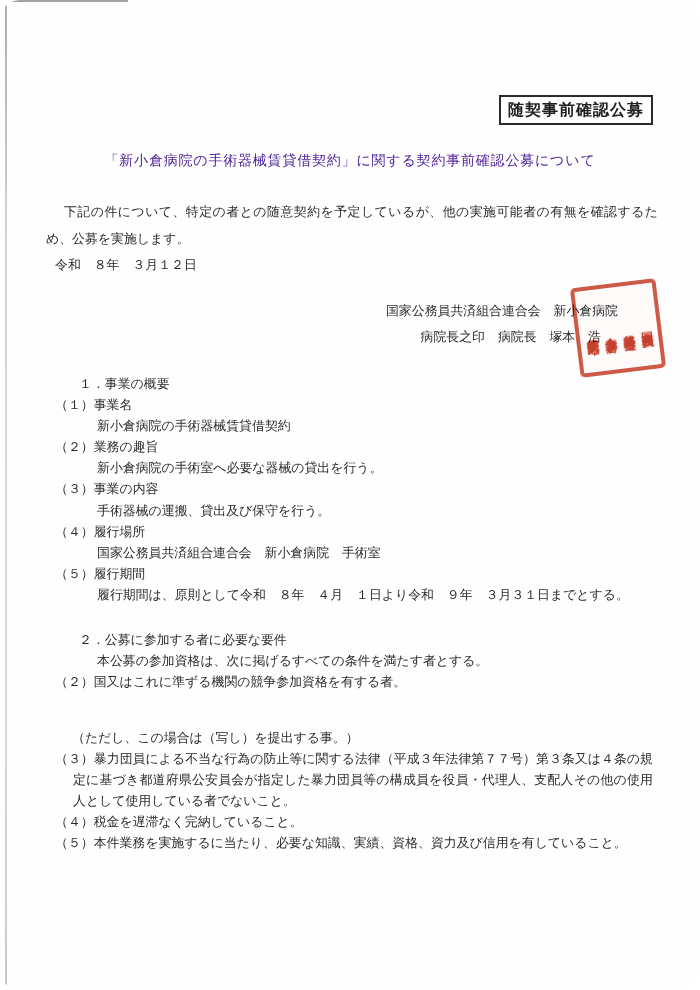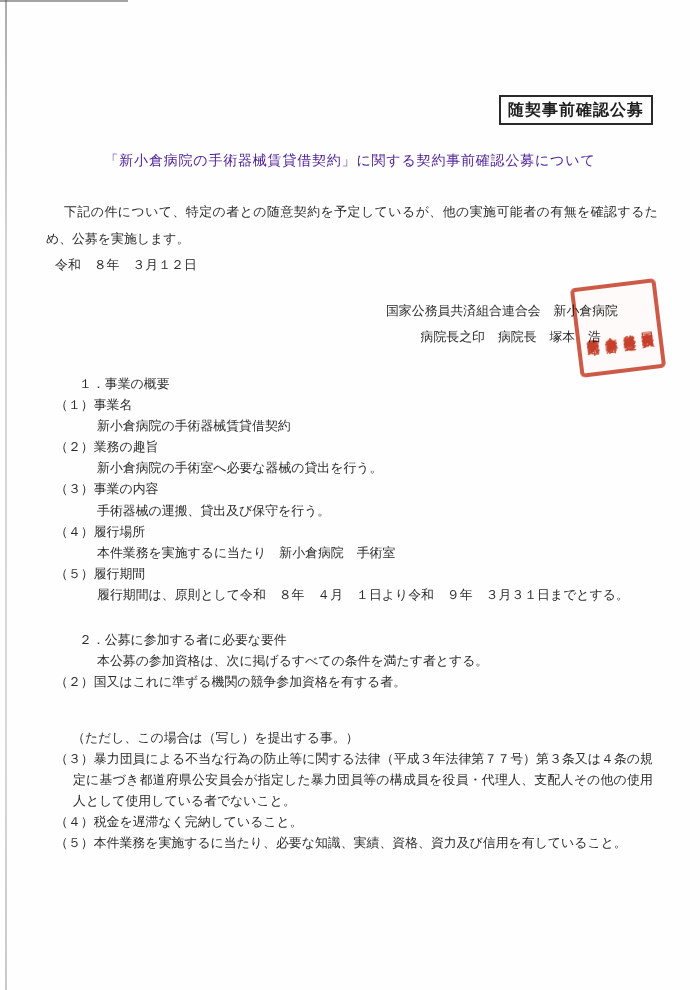--- a/index.html
+++ b/index.html
@@ -1,19 +1,19 @@
 <!DOCTYPE html>
 <html lang="ja"><head>
 <meta charset="utf-8">
 <style>
   html,body{margin:0;padding:0;background:#ffffff;}
   .page{
     position:relative;width:700px;height:990px;background:#fefefe;overflow:hidden;
     font-family:"DejaVu Serif","Liberation Serif",serif;
-    color:#2b2b2b;font-size:12.9px;
+    color:#2b2b2b;font-size:12.9px;border-radius:20px;
   }
   
   .edge-left{position:absolute;left:5px;top:0;width:2px;height:990px;
     background:linear-gradient(180deg,#909195,#c6c7cb 25%,#c9cacd 75%,#b6b7bb);opacity:.75;}
   .edge-top{position:absolute;left:0;top:0;width:128px;height:2px;background:#5a5a5a;opacity:.55;}
 
   .stamp-box{
     position:absolute;left:499px;top:95px;
     border:2px solid #2a2a2a;padding:3px 7px 2px 7px;
     font-family:"DejaVu Sans","Liberation Sans",sans-serif;
@@ -80,21 +80,21 @@
     <div class="item-label">（１）事業名</div>
     <div class="item-body">新小倉病院の手術器械賃貸借契約</div>
 
     <div class="item-label">（２）業務の趣旨</div>
     <div class="item-body">新小倉病院の手術室へ必要な器械の貸出を行う。</div>
 
     <div class="item-label">（３）事業の内容</div>
     <div class="item-body">手術器械の運搬、貸出及び保守を行う。</div>
 
     <div class="item-label">（４）履行場所</div>
-    <div class="item-body">本件業務を実施するに当たり　新小倉病院　手術室</div>
+    <div class="item-body">国家公務員共済組合連合会　新小倉病院　手術室</div>
 
     <div class="item-label">（５）履行期間</div>
     <div class="item-body">履行期間は、原則として令和　８年　４月　１日より令和　９年　３月３１日までとする。</div>
   </section>
 
   <section class="sec sec2">
     <div class="sec-heading">２．公募に参加する者に必要な要件</div>
     <div class="lead">本公募の参加資格は、次に掲げるすべての条件を満たす者とする。</div>
 
     <div class="req-item">（２）国又はこれに準ずる機関の競争参加資格を有する者。</div>

